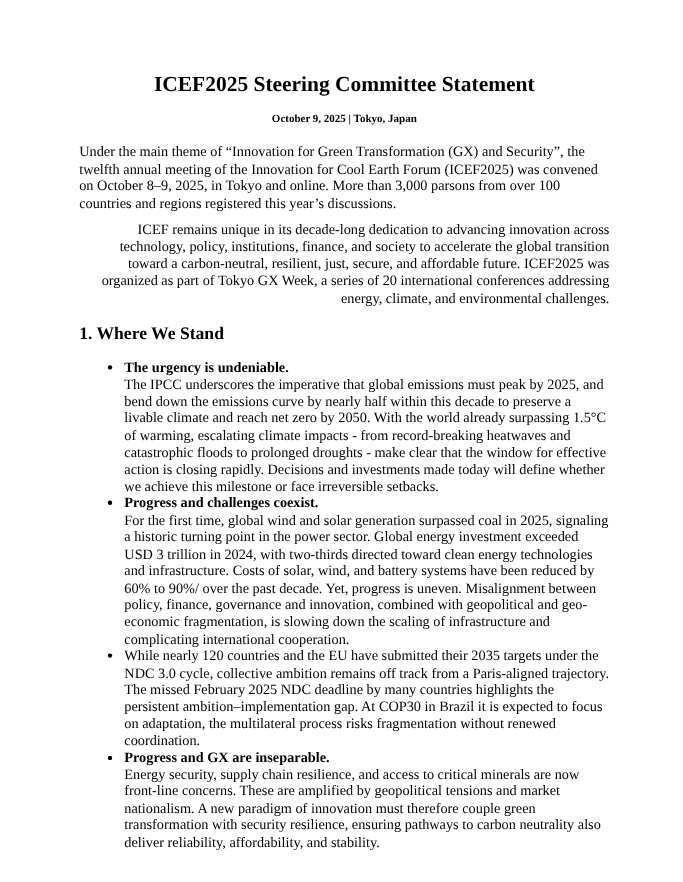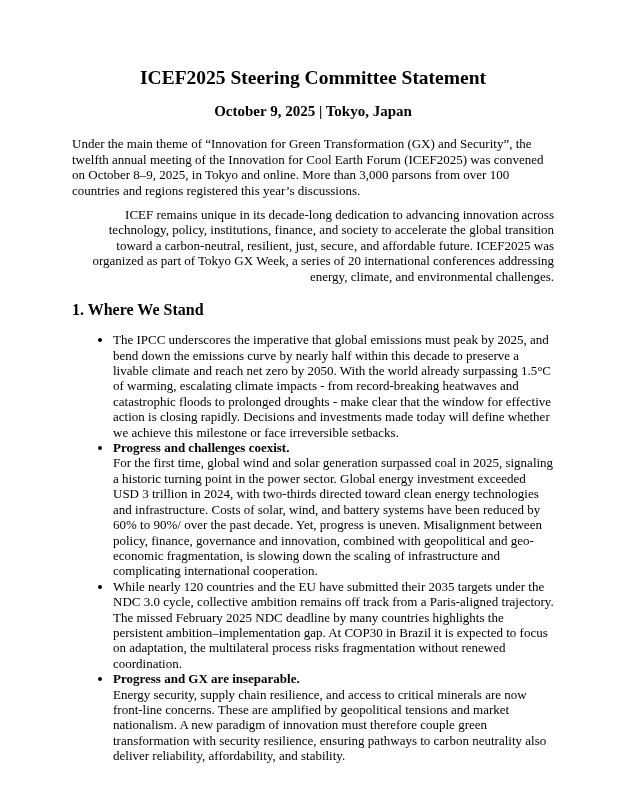--- a/index.html
+++ b/index.html
@@ -18,21 +18,21 @@
     padding: 66px 67px 0 72px;
   }
   .title {
     font-size: 19.5px;
     font-weight: 700;
     text-align: center;
     line-height: 1.2;
     margin: 0;
   }
   .dateline {
-    font-size: 15px;
+    font-size: 10px;
     font-weight: 700;
     text-align: center;
     margin: 14px 0 0 0;
   }
   .para {
     font-size: 13px;
     line-height: 15.4px;
     margin: 16px 0 0 0;
     text-align: left;
   }
@@ -69,20 +69,21 @@
 
   <p class="para"><span>Under the main theme of </span><span class="bold">“Innovation for Green Transformation (GX) and Security”</span><span>, the twelfth annual meeting of the </span><span class="bold">Innovation for Cool Earth Forum (ICEF2025)</span><span> was convened on October 8–9, 2025, in Tokyo and online. More than 3,000 parsons from over 100 countries and regions registered this year’s discussions.</span></p>
 
   <p class="para second">ICEF remains unique in its decade-long dedication to advancing innovation across technology, policy, institutions, finance, and society to accelerate the global transition toward a carbon-neutral, resilient, just, secure, and affordable future. ICEF2025 was organized as part of Tokyo GX Week, a series of 20 international conferences addressing energy, climate, and environmental challenges.</p>
 
   <h2 class="section-heading">1. Where We Stand</h2>
 
   <ul class="bullet-list">
 
     <li>
+      <div class="bullet-title">The urgency is undeniable.</div>
       <div class="bullet-body">The IPCC underscores the imperative that global emissions must peak by 2025, and bend down the emissions curve by nearly half within this decade to preserve a livable climate and reach net zero by 2050. With the world already surpassing 1.5°C of warming, escalating climate impacts - from record-breaking heatwaves and catastrophic floods to prolonged droughts - make clear that the window for effective action is closing rapidly. Decisions and investments made today will define whether we achieve this milestone or face irreversible setbacks.</div>
     </li>
 
     <li>
       <div class="bullet-title">Progress and challenges coexist.</div>
       <div class="bullet-body">For the first time, global wind and solar generation surpassed coal in 2025, signaling a historic turning point in the power sector. Global energy investment exceeded USD 3 trillion in 2024, with two-thirds directed toward clean energy technologies and infrastructure. Costs of solar, wind, and battery systems have been reduced by 60% to 90%/ over the past decade. Yet, progress is uneven. Misalignment between policy, finance, governance and innovation, combined with geopolitical and geo-economic fragmentation, is slowing down the scaling of infrastructure and complicating international cooperation.</div>
     </li>
 
     <li>
       <div class="bullet-body">While nearly 120 countries and the EU have submitted their 2035 targets under the NDC 3.0 cycle, collective ambition remains off track from a Paris-aligned trajectory. The missed February 2025 NDC deadline by many countries highlights the persistent ambition–implementation gap. At COP30 in Brazil it is expected to focus on adaptation, the multilateral process risks fragmentation without renewed coordination.</div>

